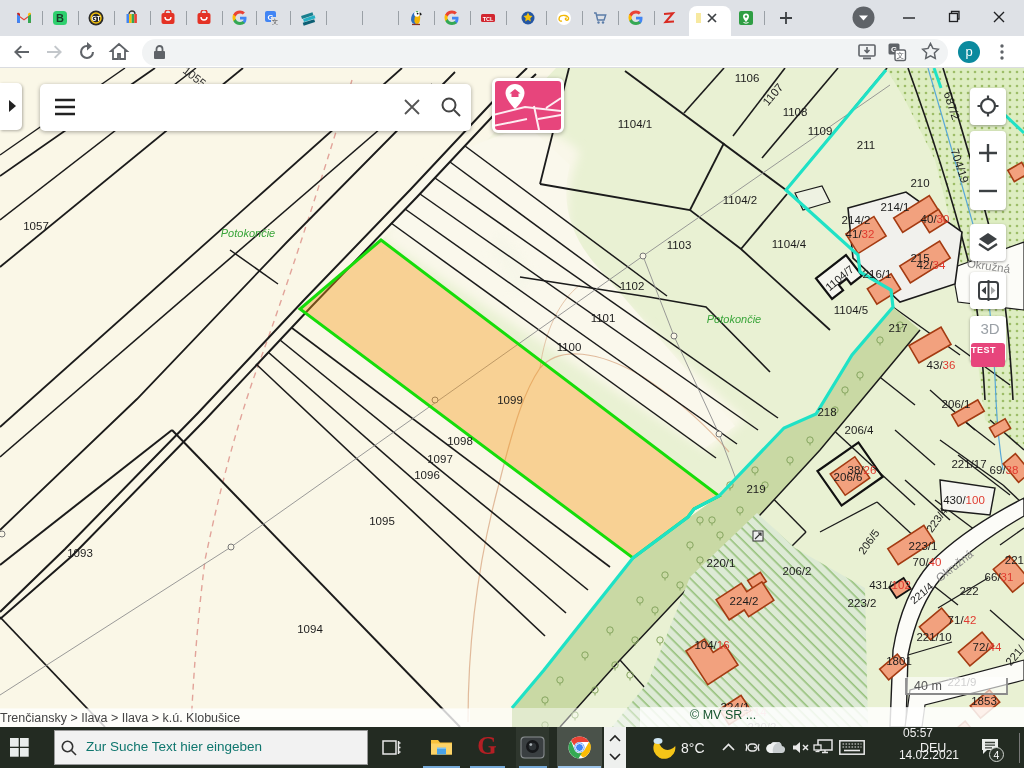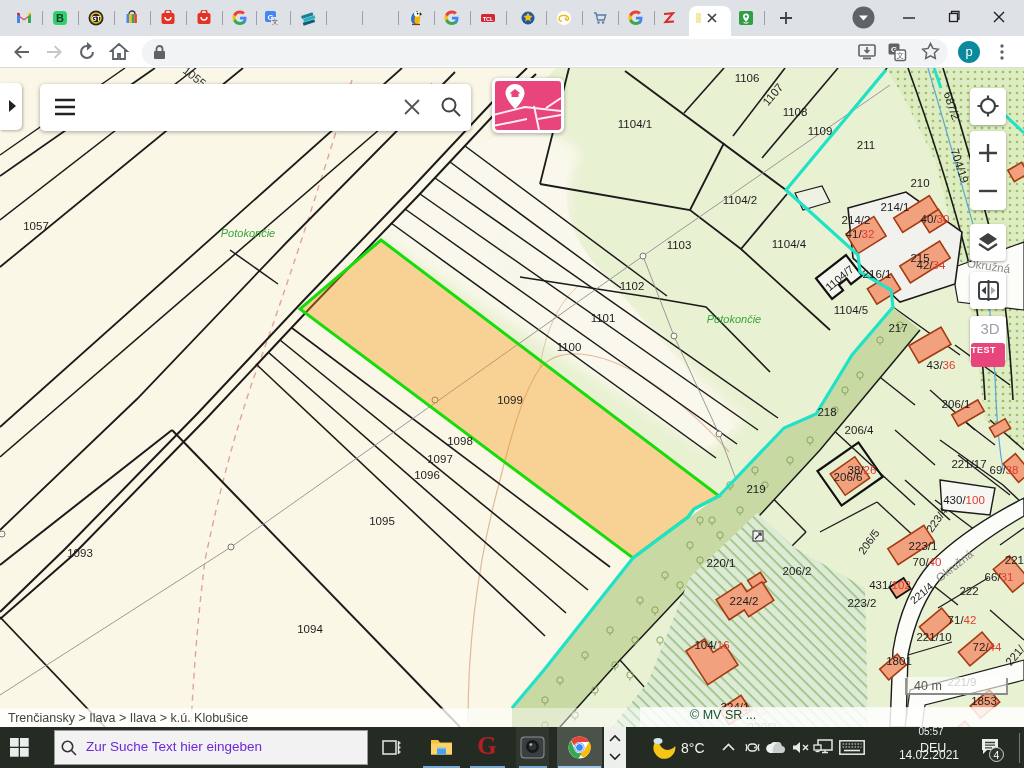--- a/index.html
+++ b/index.html
@@ -21,27 +21,27 @@
  box-shadow:0 1px 4px rgba(0,0,0,.35)}
 #searchtxt{position:absolute;left:89px;top:97px;font-size:16.5px;color:#555}
 #expander{position:absolute;left:0px;top:83px;width:22px;height:47px;background:#fff;border-radius:0 5px 5px 0;
  box-shadow:1px 1px 3px rgba(0,0,0,.3)}
 #minimap{position:absolute;left:492px;top:78px;width:72px;height:55px;background:#e7457c;border:3px solid #fff;
  border-radius:6px;box-shadow:0 1px 4px rgba(0,0,0,.35);overflow:hidden}
 .ctl{position:absolute;left:970px;width:36px;background:#fff;border-radius:4px;box-shadow:0 1px 3px rgba(0,0,0,.35)}
 
 #crumb{position:absolute;left:0px;top:709px;width:470px;height:18px;background:rgba(255,255,255,.62)}
 #bband{position:absolute;left:0px;top:708px;width:1024px;height:19px;background:rgba(255,255,255,.45)}
-#crumbtxt{position:absolute;left:8px;top:711px;font-size:12.5px;color:#444}
+#crumbtxt{position:absolute;left:0;top:711px;font-size:12.5px;color:#444}
 #attr{position:absolute;left:640px;top:707px;width:384px;height:20px;background:rgba(255,255,255,.72)}
 #attrtxt{position:absolute;left:690px;top:708px;font-size:12.5px;color:#14532d}
 
 #taskbar{position:absolute;left:0;top:727px;width:1024px;height:41px;background:#232b22}
 #tsearch{position:absolute;left:54px;top:730px;width:314px;height:35px;background:#f2f2f2;border:1px solid #9a9a9a}
-#tsearchtxt{position:absolute;left:86px;top:739px;font-size:13.5px;color:#6d28d9}
+#tsearchtxt{position:absolute;left:86px;top:739px;font-size:13.5px;color:#0f766e}
 .ttxt{color:#f2f2f2;font-size:13px}
 </style></head><body>
 <div id="stage">
 <svg class="abs" style="left:0;top:68px" width="1024" height="659" viewBox="0 68 1024 659" preserveAspectRatio="none">
       <defs>
 <pattern id="dots" width="7" height="7" patternUnits="userSpaceOnUse">
  <rect width="7" height="7" fill="#ddedc1"></rect>
           <circle cx="2" cy="2" r="1.3" fill="#9dbd68"></circle>
 </pattern>
 <pattern id="hatch" width="8" height="8" patternUnits="userSpaceOnUse" patternTransform="rotate(45)">
@@ -650,20 +650,20 @@
       <path d="M9,13.5 h6 M12,11 v2.5" stroke="#e8e8e8" stroke-width="1.4"></path>
       <rect x="1" y="6" width="7" height="5" fill="#232b22" stroke="#e8e8e8" stroke-width="1.3"></rect>
       <path d="M2.5,12.5 h4" stroke="#e8e8e8" stroke-width="1.3"></path>
     </svg>
     <svg class="abs" style="left:839px;top:740px" width="26" height="15" viewBox="0 0 26 15">
       <rect x="0.8" y="0.8" width="24.4" height="13.4" fill="none" stroke="#e8e8e8" stroke-width="1.5"></rect>
       <path d="M3.5,4 h19 M3.5,7 h19" stroke="#e8e8e8" stroke-width="1.2" stroke-dasharray="1.6,1.4"></path>
       <path d="M5,10.5 h16" stroke="#e8e8e8" stroke-width="1.6"></path>
     </svg>
     <div class="abs ttxt" style="left:920px;top:741px;font-size:12.5px">DEU</div>
-    <div class="abs ttxt" style="left:903px;top:726px;width:56px;text-align:center;font-size:10px">05:57</div>
+    <div class="abs ttxt" style="left:903px;top:726px;width:56px;text-align:left;font-size:12px">05:57</div>
     <div class="abs ttxt" style="left:896px;top:748px;width:63px;text-align:right;font-size:12px">14.02.2021</div>
     <svg class="abs" style="left:981px;top:738px" width="18" height="17" viewBox="0 0 18 17">
       <path d="M1,1 h16 v11 h-11 l-4,4 v-4 h-1 Z" fill="#ecefec"></path>
       <path d="M4,4.5 h10 M4,7.2 h10 M4,9.9 h7" stroke="#3a423a" stroke-width="1.3"></path>
     </svg>
     <div class="abs" style="left:989px;top:747px;width:15px;height:15px;border-radius:50%;background:#2c342b;border:1.5px solid #cfd4cf;color:#fff;font-size:10.5px;text-align:center;line-height:15px">4</div>
     <div class="abs" style="left:1019px;top:733px;width:1px;height:30px;background:#777"></div>
   </div>
 </body></html>

